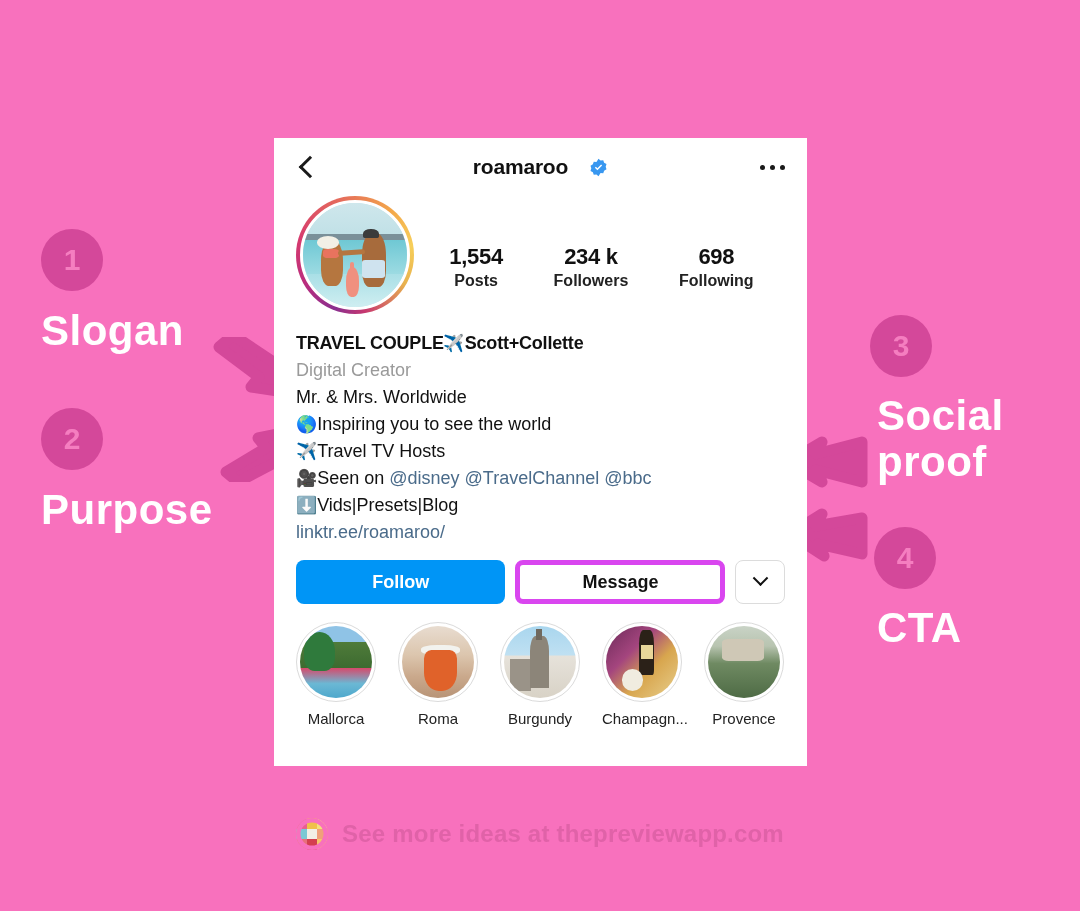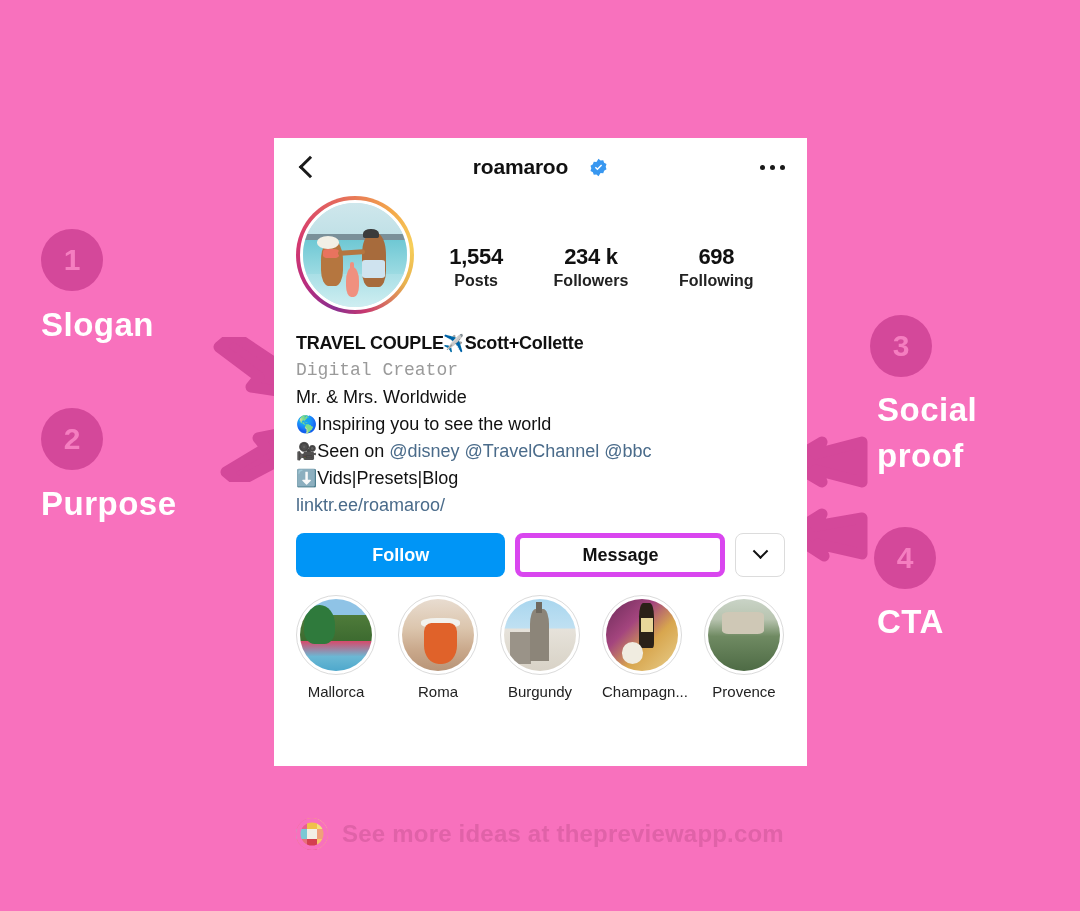--- a/index.html
+++ b/index.html
@@ -17,21 +17,21 @@
     border-radius: 50%;
     background: #d4489a;
     color: #f57ec0;
     font-size: 30px; font-weight: 700;
     display: flex; align-items: center; justify-content: center;
     letter-spacing: 0;
   }
   .anno-label {
     position: absolute;
     color: #ffffff;
-    font-size: 33px;
+    font-size: 42px;
     font-weight: 700;
     letter-spacing: 0.5px;
     line-height: 1.22;
   }
   .arrow { position: absolute; }
 
   
   .card {
     position: absolute;
     left: 274px; top: 138px;
@@ -108,21 +108,21 @@
   .stat { text-align: center; }
   .stat-num { font-size: 22px; font-weight: 700; color: #111; letter-spacing: -0.3px; }
   .stat-lbl { font-size: 16px; color: #222; margin-top: 2px; font-weight: bold; }
 
   
   .bio { padding: 16px 22px 0 22px; }
   .bio-name {
     font-size: 18px; font-weight: 700; color: #111;
     line-height: 1.5; letter-spacing: -0.2px;
   }
-  .bio-cat { font-size: 18px; color: #9a9a9a; line-height: 1.5; font-family: Liberation Mono, monospace; }
+  .bio-cat { font-size: 18px; color: #9a9a9a; line-height: 1.5; }
   .bio-line { font-size: 18px; color: #111; line-height: 1.5; white-space: nowrap; }
   .bio-line .mention, .bio-url { color: #4a6b8a; }
   .bio-url { font-size: 18px; line-height: 1.5; display: block; cursor: pointer; text-decoration: none; }
   .emo { font-size: 17px; }
 
   
   .btns { display: flex; gap: 10px; padding: 14px 22px 0 22px; }
   .btn {
     height: 44px; border-radius: 8px;
     display: flex; align-items: center; justify-content: center;
@@ -263,20 +263,23 @@
     </div>
     <div class="bio-cat">Digital Creator</div>
 
     <div class="bio-line">
       <span>Mr. &amp; Mrs. Worldwide</span>
     </div>
     <div class="bio-line">
       <span class="emo">🌎</span><span>Inspiring you to see the world</span>
     </div>
     <div class="bio-line">
+      <span class="emo">✈️</span><span>Travel TV Hosts</span>
+    </div>
+    <div class="bio-line">
       <span class="emo">🎥</span><span>Seen on </span><span class="mention">@disney @TravelChannel @bbc</span>
     </div>
     <div class="bio-line">
       <span class="emo">⬇️</span><span>Vids|Presets|Blog</span>
     </div>
     <a class="bio-url">linktr.ee/roamaroo/</a>
   </div>
 
   <div class="btns">
     <div class="btn btn-follow">Follow</div>

